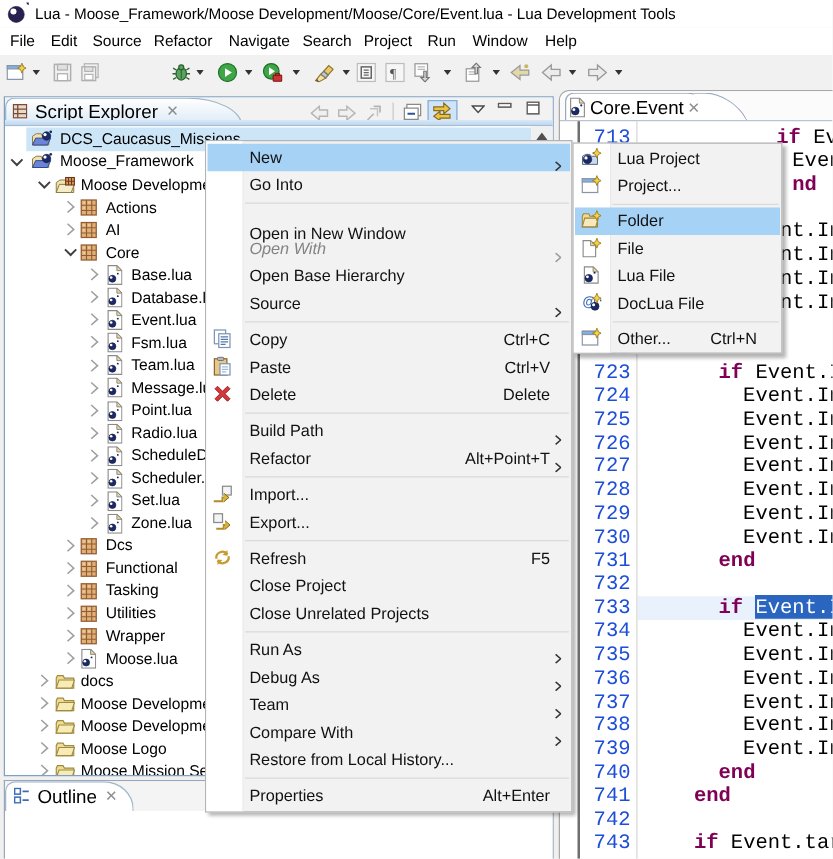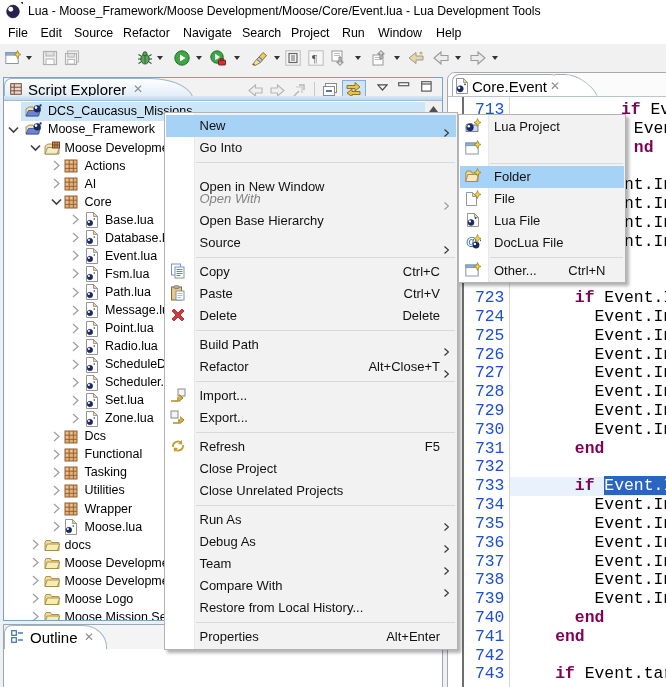--- a/index.html
+++ b/index.html
@@ -339,21 +339,21 @@
     <svg class="abs" style="left:68px;top:185.5px;" width="8" height="11" viewBox="0 0 8 11">
       <path d="M1,1 L6,5.5 L1,10" fill="none" stroke="#a0a0a0" stroke-width="1.3"></path>
     </svg>
     <svg class="abs" style="left:80.5px;top:183.4px;" width="13" height="16" viewBox="0 0 13 16">
       <path d="M1.5,0.5 L8.5,0.5 L12.5,4.5 L12.5,15.5 L1.5,15.5 Z" fill="#ffffff" stroke="#8a8a8a" stroke-width="0.9"></path>
       <path d="M8.5,0.5 L8.5,4.5 L12.5,4.5 Z" fill="#f0d98c" stroke="#8a8a8a" stroke-width="0.8"></path>
       <circle cx="4.9" cy="11.0" r="2.8" fill="#1b2a66" stroke="#101a40" stroke-width="0.5"></circle>
       <circle cx="3.9200000000000004" cy="10.02" r="1.0639999999999998" fill="#ffffff"></circle>
       <circle cx="9.24" cy="6.94" r="0.756" fill="#1b2a66"></circle>
     </svg>
-    <div class="abs tree-row" style="left:101px;top:181.9px;">Path.lua</div>
+    <div class="abs tree-row" style="left:101px;top:181.9px;">Team.lua</div>
     <svg class="abs" style="left:68px;top:203.55px;" width="8" height="11" viewBox="0 0 8 11">
       <path d="M1,1 L6,5.5 L1,10" fill="none" stroke="#a0a0a0" stroke-width="1.3"></path>
     </svg>
     <svg class="abs" style="left:80.5px;top:201.45000000000002px;" width="13" height="16" viewBox="0 0 13 16">
       <path d="M1.5,0.5 L8.5,0.5 L12.5,4.5 L12.5,15.5 L1.5,15.5 Z" fill="#ffffff" stroke="#8a8a8a" stroke-width="0.9"></path>
       <path d="M8.5,0.5 L8.5,4.5 L12.5,4.5 Z" fill="#f0d98c" stroke="#8a8a8a" stroke-width="0.8"></path>
       <circle cx="4.9" cy="11.0" r="2.8" fill="#1b2a66" stroke="#101a40" stroke-width="0.5"></circle>
       <circle cx="3.9200000000000004" cy="10.02" r="1.0639999999999998" fill="#ffffff"></circle>
       <circle cx="9.24" cy="6.94" r="0.756" fill="#1b2a66"></circle>
     </svg>
@@ -607,21 +607,21 @@
     </div>
     <div class="msep" style="top:217px;"></div>
     <div class="mi " style="top:221px;">
       <span class="lbl">Build Path</span>
       <span class="arr"><svg width="5" height="8" viewBox="0 0 5 8">
           <path d="M0.5,0.5 L4.5,4 L0.5,7.5" fill="none" stroke="#333" stroke-width="1.2"></path>
         </svg></span>
     </div>
     <div class="mi " style="top:243px;">
       <span class="lbl">Refactor</span>
-      <span class="sc">Alt+Close+T</span>
+      <span class="sc">Alt+Point+T</span>
       <span class="arr"><svg width="5" height="8" viewBox="0 0 5 8">
           <path d="M0.5,0.5 L4.5,4 L0.5,7.5" fill="none" stroke="#333" stroke-width="1.2"></path>
         </svg></span>
     </div>
     <div class="msep" style="top:268px;"></div>
     <div class="mi " style="top:294px;">
       <span class="lbl">Export...</span>
     </div>
     <div class="mi " style="top:272px;">
       <span class="lbl">Import...</span>
@@ -668,20 +668,23 @@
     <div class="msep" style="top:509px;"></div>
     <div class="mi " style="top:513px;">
       <span class="lbl">Properties</span>
       <span class="sc">Alt+Enter</span>
     </div>
   </div>
 <div class="abs menu" style="left:458px;top:114px;width:167.5px;height:169px;">
     <div class="gutter"></div>
     <div class="mi " style="top:1px;">
       <span class="lbl">Lua Project</span>
+    </div>
+    <div class="mi " style="top:23px;">
+      <span class="lbl">Project...</span>
     </div>
     <div class="msep" style="top:48px;"></div>
     <div class="mi hl" style="top:51px;">
       <span class="lbl">Folder</span>
     </div>
     <div class="mi " style="top:73px;">
       <span class="lbl">File</span>
     </div>
     <div class="mi " style="top:95px;">
       <span class="lbl">Lua File</span>

